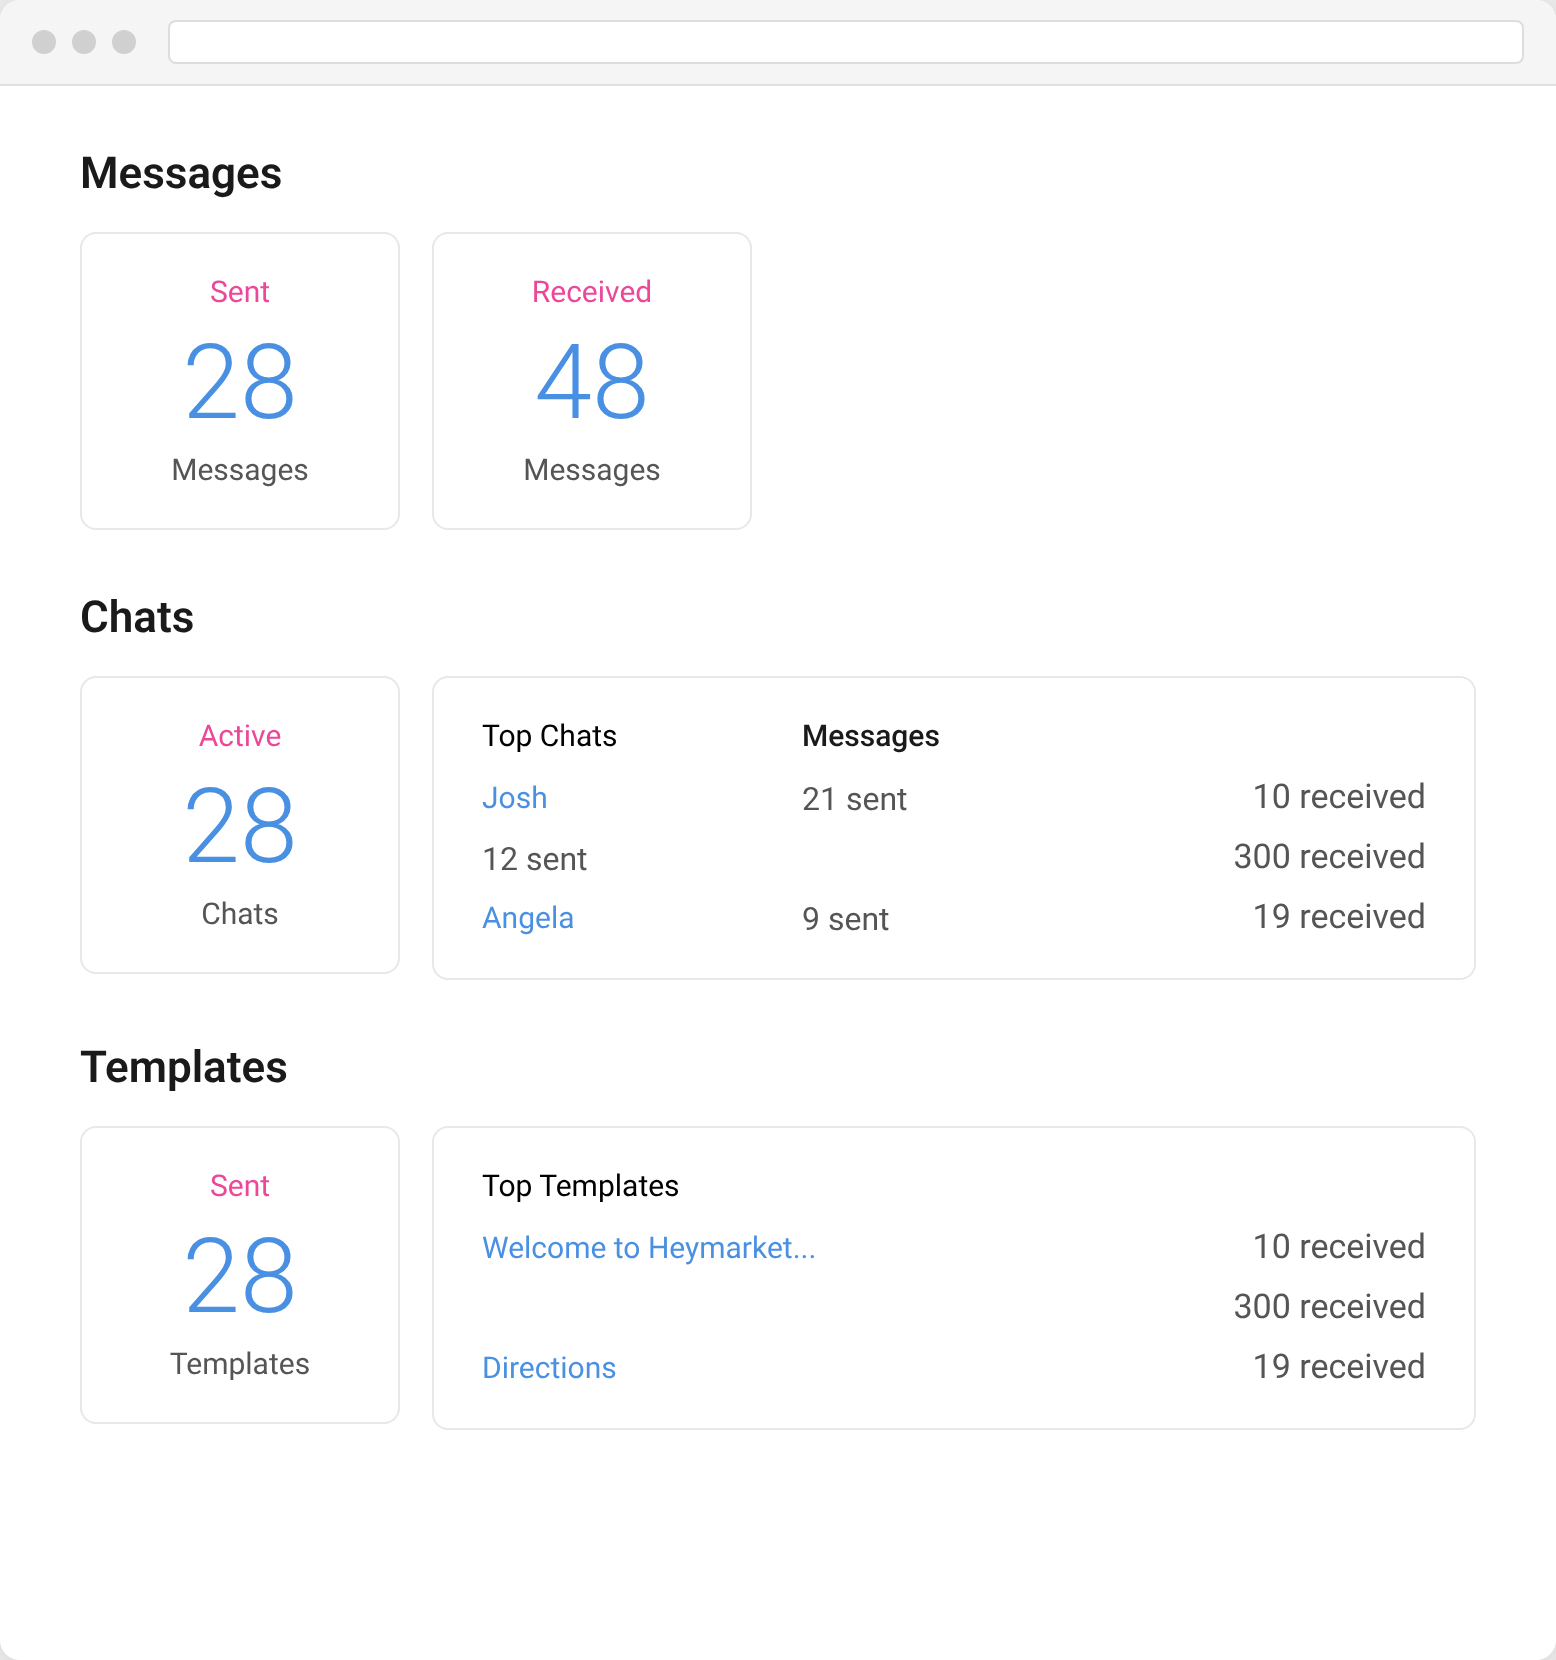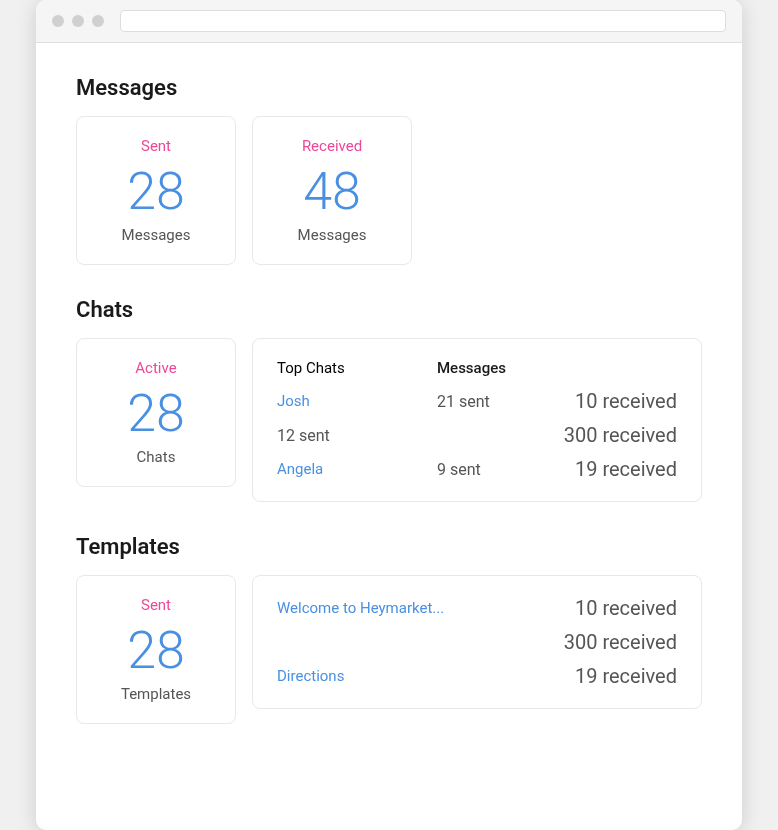--- a/index.html
+++ b/index.html
@@ -12,21 +12,21 @@
       font-family: -apple-system, BlinkMacSystemFont, 'Segoe UI', Roboto, sans-serif;
       background: #f0f0f0;
       display: flex;
       justify-content: center;
       align-items: flex-start;
       min-height: 100vh;
       padding: 0;
     }
 
     .browser-window {
-      width: 706px;
+      width: 778px;
       min-height: 830px;
       background: #ffffff;
       border-radius: 10px;
       box-shadow: 0 2px 20px rgba(0,0,0,0.15);
       overflow: hidden;
     }
 
     .browser-toolbar {
       background: #f5f5f5;
       border-bottom: 1px solid #e0e0e0;
@@ -148,21 +148,21 @@
       min-width: 200px;
     }
 
     .detail-row .row-sent {
       min-width: 110px;
       font-size: 16px;
       color: #555;
     }
 
     .detail-row .row-received {
-      font-size: 20px;
+      font-size: 17px;
       color: #555;
       text-align: right;
       flex: 1;
     }
   </style>
 </head>
 <body>
 
 <div class="browser-window">
   <div class="browser-toolbar">
@@ -223,20 +223,23 @@
 
     <div class="section">
       <div class="section-title">Templates</div>
       <div class="cards-row">
         <div class="stat-card">
           <div class="label-top">Sent</div>
           <div class="number">28</div>
           <div class="label-bottom">Templates</div>
         </div>
         <div class="detail-card">
+          <div class="detail-header">
+            <div class="col-name">Top Templates</div>
+          </div>
           <div class="detail-row">
             <div class="row-name long">Welcome to Heymarket...</div>
             <div class="row-received">10 received</div>
           </div>
           <div class="detail-row">
             <div class="row-received">300 received</div>
           </div>
           <div class="detail-row">
             <div class="row-name long">Directions</div>
             <div class="row-received">19 received</div>

